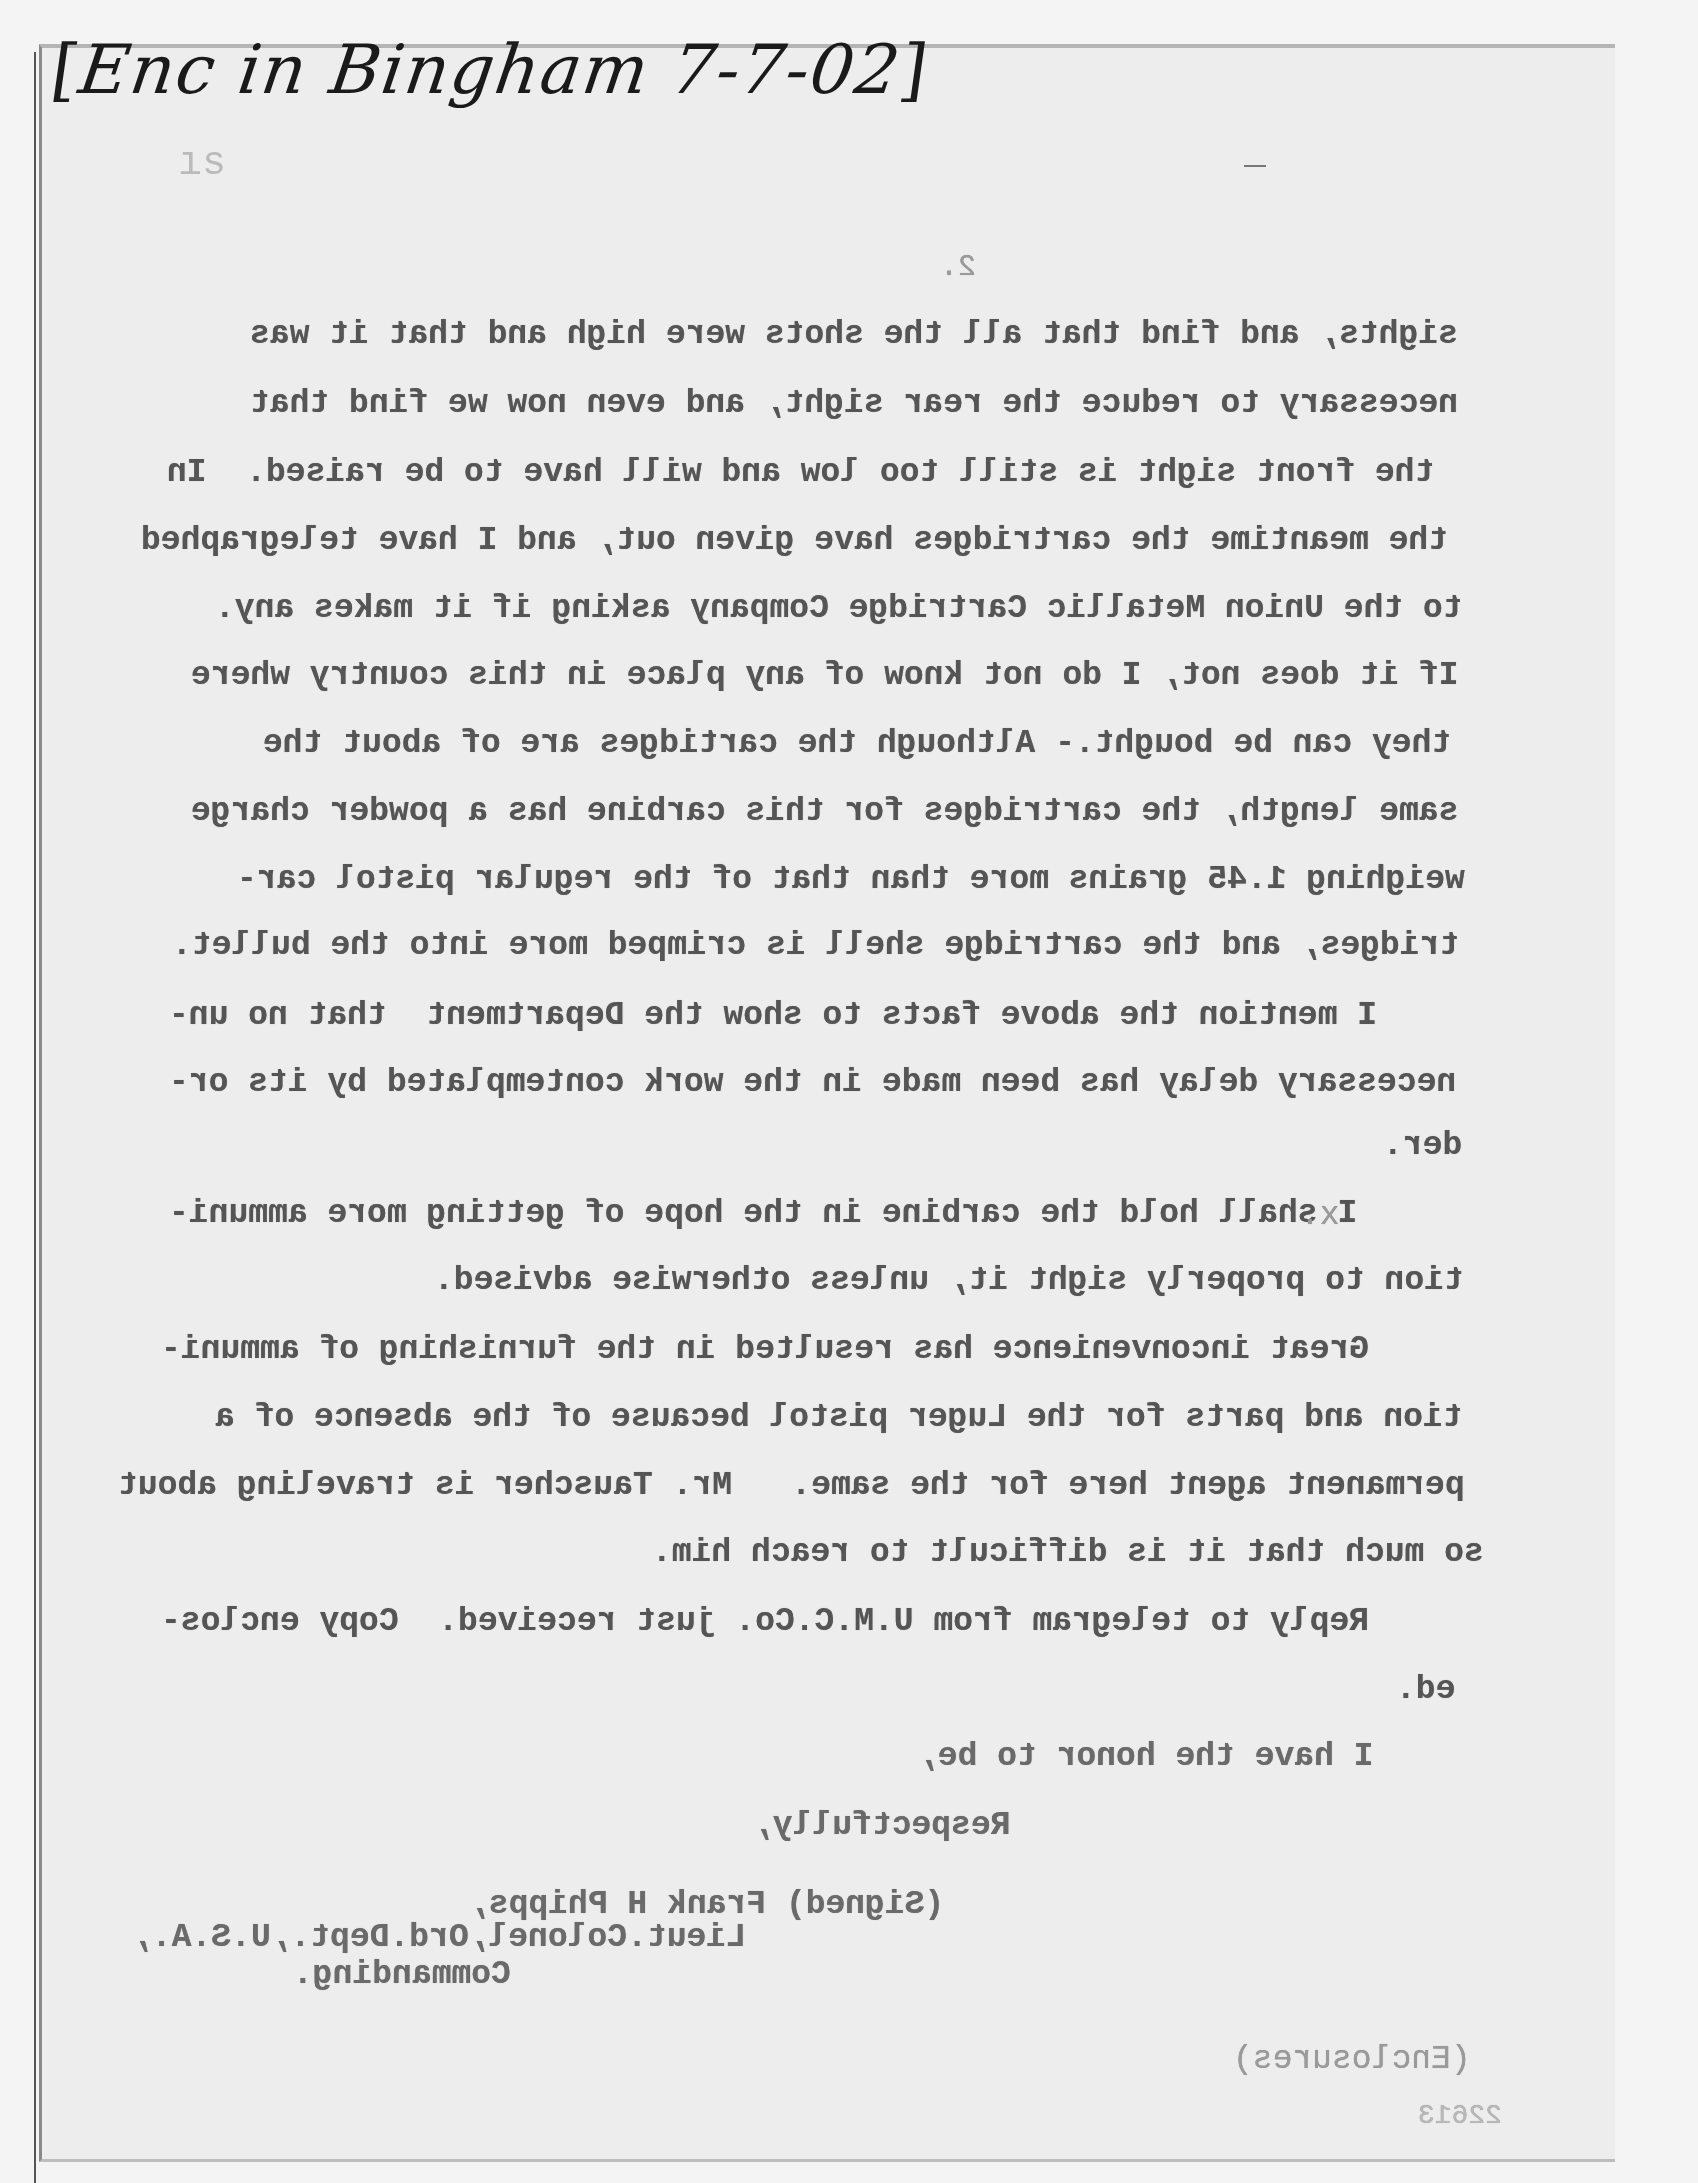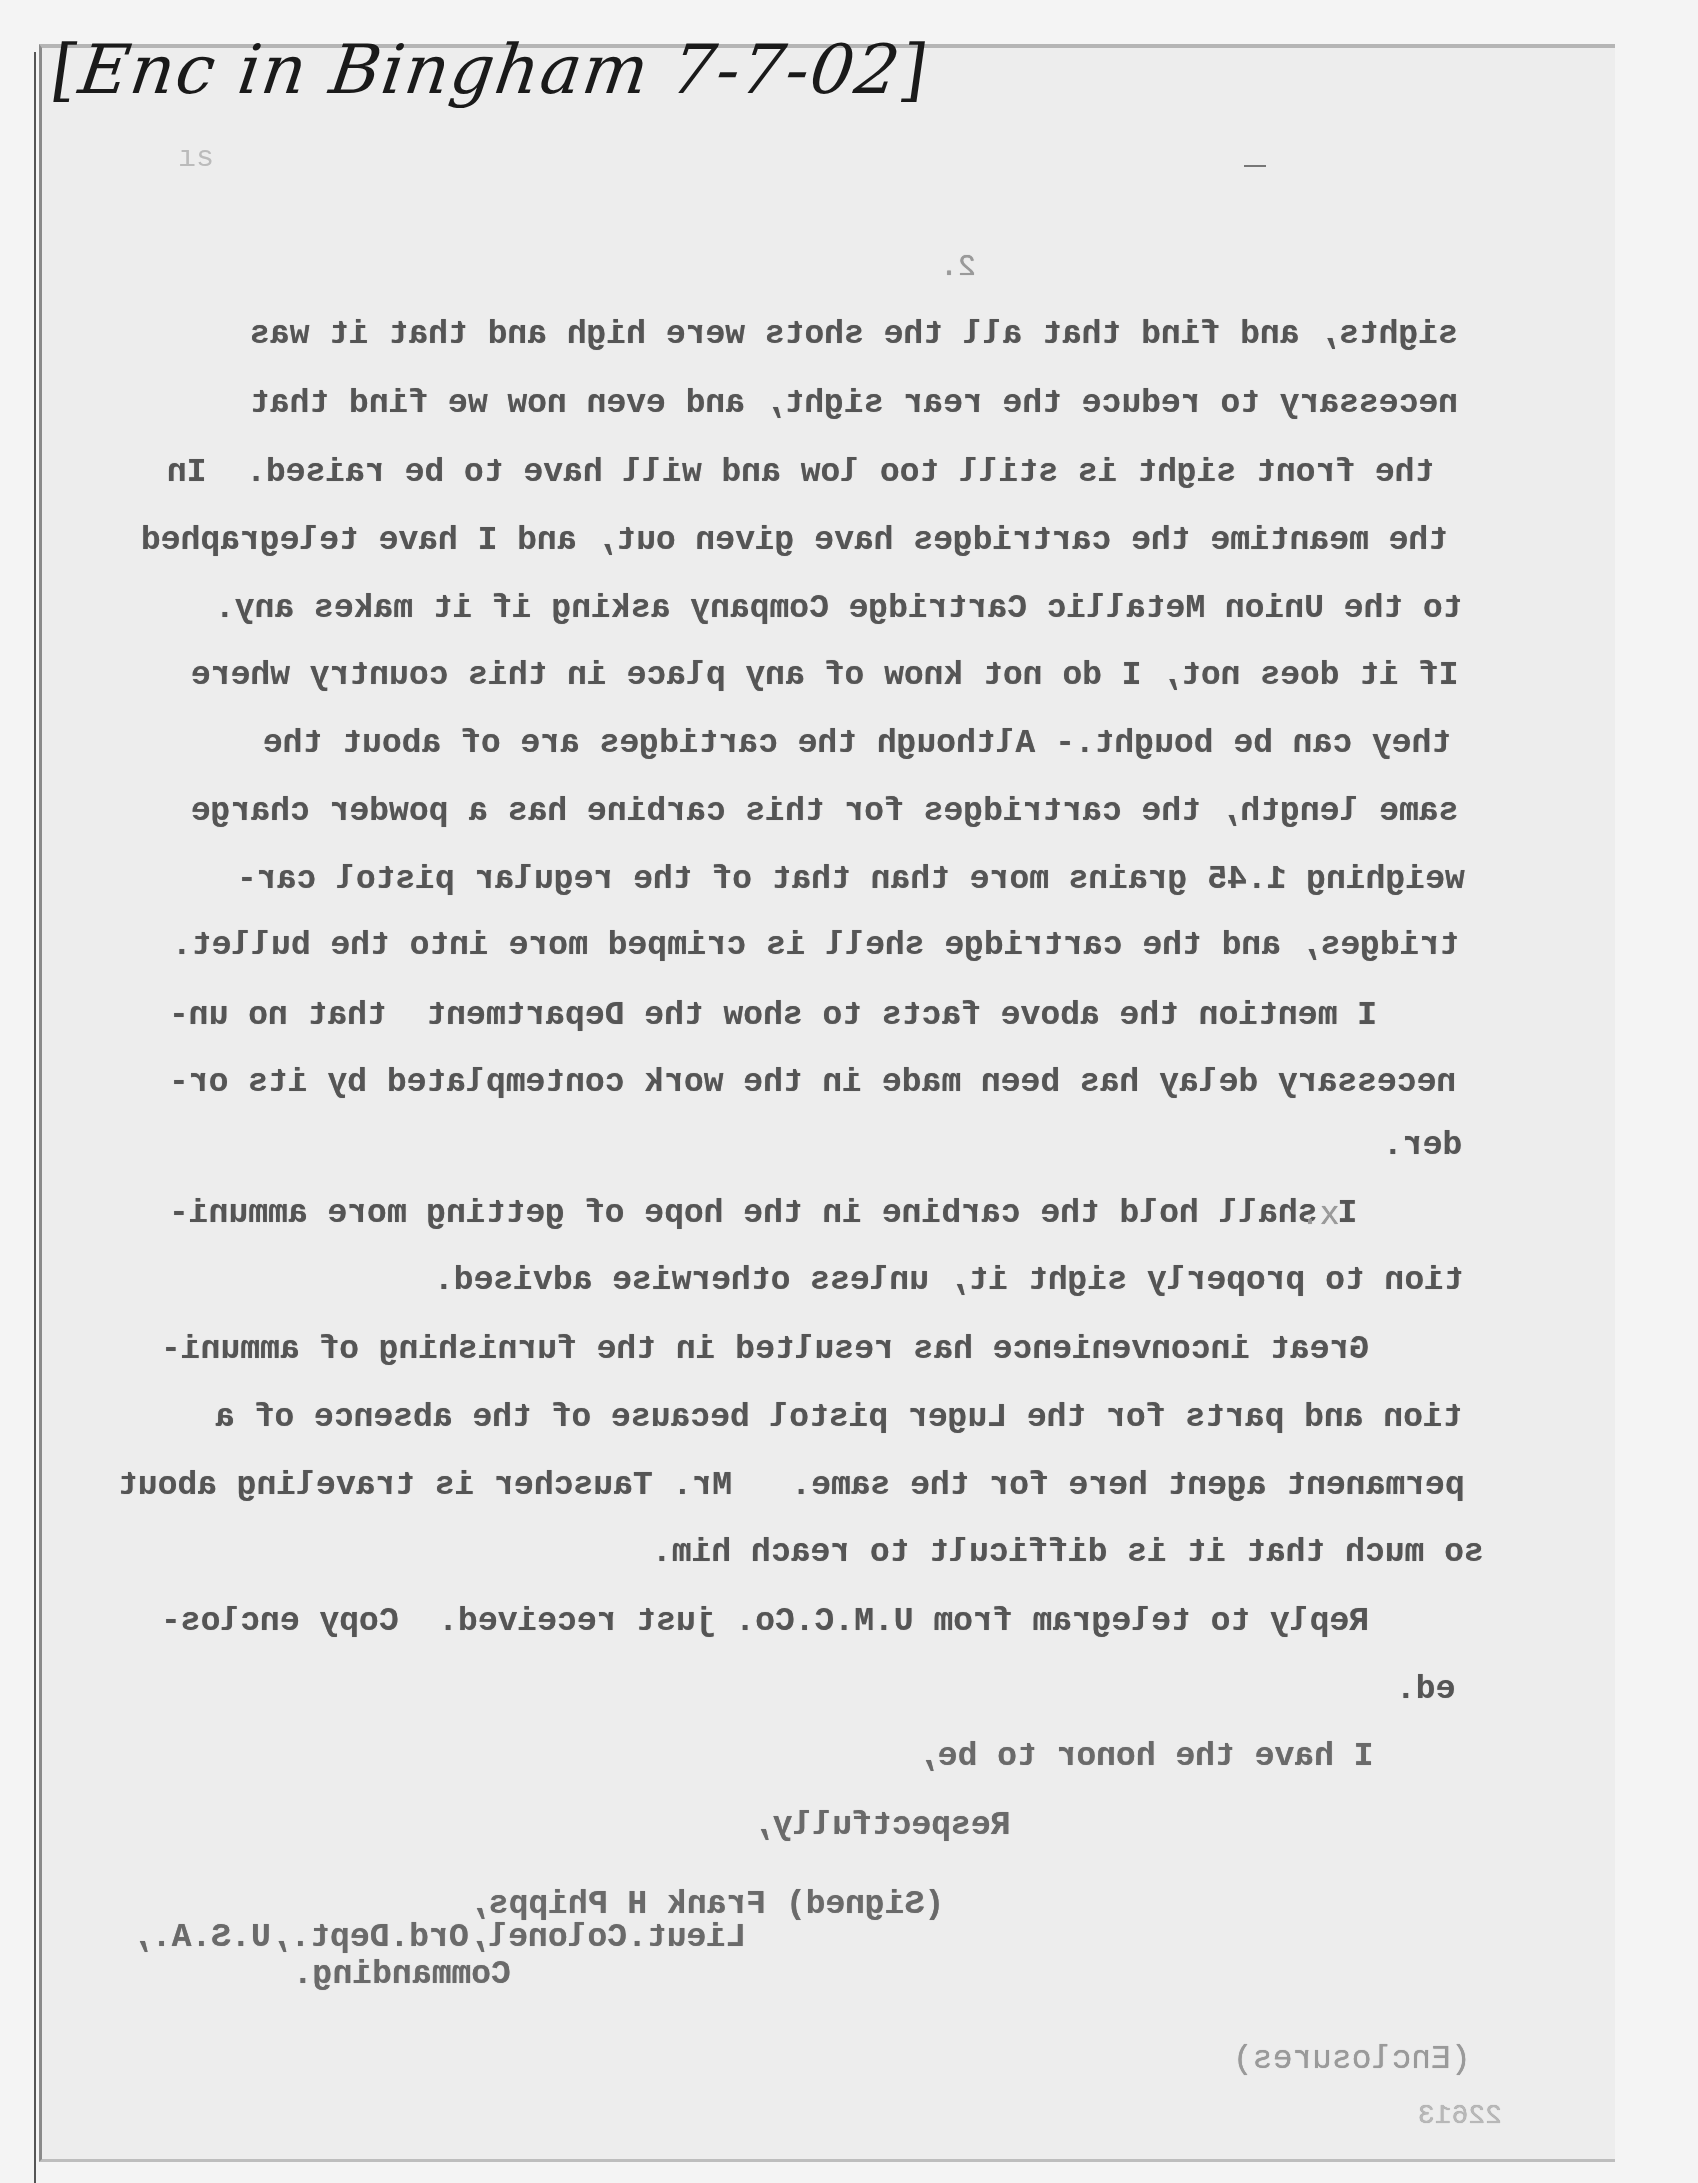--- a/index.html
+++ b/index.html
@@ -6,21 +6,21 @@
   body { width:1699px; height:2183px; background:#f4f4f4; position:relative; overflow:hidden; font-family:"Liberation Mono", "DejaVu Sans Mono", monospace; }
   .paper { position:absolute; left:39px; top:44px; width:1576px; height:2118px; background:#ededed; border-left:3px solid #8a8a8a; border-top:4.4px solid #b5b5b5; border-bottom:3px solid #bdbdbd; box-sizing:border-box; }
   .outer-left { position:absolute; left:34px; top:52px; width:2.2px; height:2131px; background:#555; }
   .hand { position:absolute; left:52px; top:30px; font-family:"DejaVu Serif", serif; font-style:italic; font-size:68px; color:#1a1a1a; letter-spacing:1.5px; transform:skewX(-8deg); }
   .hand .bracket { font-style:normal; font-weight:300; }
   .line { position:absolute; white-space:pre; font-size:33px; line-height:39px; color:#555; transform:scaleX(-1); transform-origin:center; font-weight:bold; text-shadow:0 0 0.7px #888; }
   .light { color:#9a9a9a; font-weight:normal; }
   .mid { color:#6a6a6a; }
   .small { font-size:28px; }
   .faint { color:#b8b8b8; font-weight:normal; }
-  .mark { position:absolute; color:#bbb; font-size:30px; }
+  .mark { position:absolute; color:#bbb; font-size:40px; }
   .dash { position:absolute; width:22px; height:2.2px; background:#777; }
 </style>
 </head>
 <body>
 
 <div class="outer-left"></div>
 <div class="paper"></div>
 
 <div class="hand">
   <span class="bracket">[</span><span>Enc in Bingham 7-7-02</span><span class="bracket">]</span>

